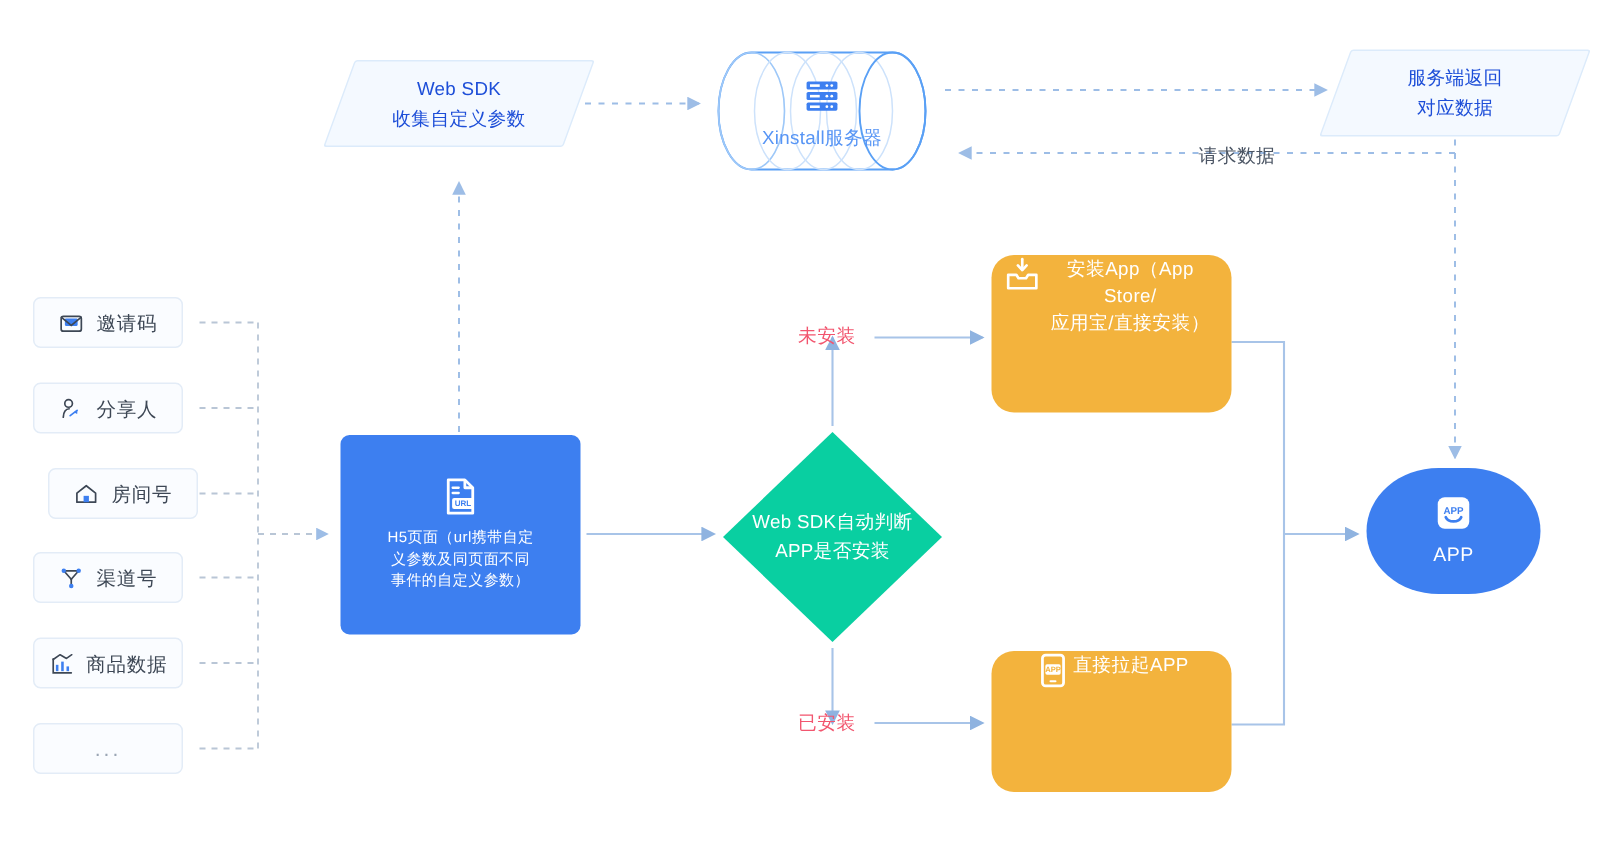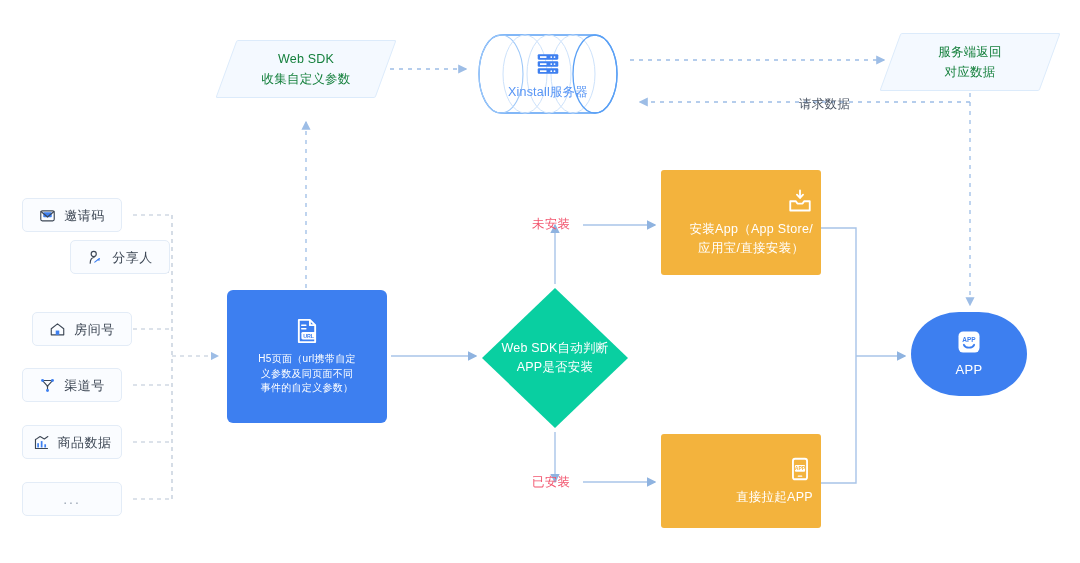--- a/index.html
+++ b/index.html
@@ -102,24 +102,24 @@
     transform: translateY(-50%);
     text-align: center;
     font-size: 12.5px;
     color: #ffffff;
     line-height: 1.5;
     letter-spacing: .2px;
   }
 
   .orange-box {
     background: #f3b33d;
-    border-radius: 3px;
+    border-radius: 15px;
     display: flex;
-    flex-direction: column;
-    align-items: flex-end;
+    flex-direction: row;
+    align-items: flex-start;
     justify-content: center;
     padding: 0 8px;
   }
   .orange-box .node-text { font-size: 12.5px; }
   .orange-box .oicon { margin-bottom: 6px; }
   #install-app-box { left: 661px; top: 170px; width: 160px; height: 105px; }
   #launch-app-box  { left: 661px; top: 434px; width: 160px; height: 94px; }
 
   .app-circle {
     left: 911px; top: 312px;
@@ -146,21 +146,21 @@
     width: 100%; height: 100%;
     background: #f4f9ff;
     border: 1px solid #dcebfb;
     box-sizing: border-box;
     transform: skewX(-20deg);
     border-radius: 2px;
   }
   .para-label {
     position: relative;
     font-size: 12.5px;
-    color: #15803d;
+    color: #1d4ed8;
     text-align: center;
     line-height: 1.6;
     letter-spacing: .2px;
   }
   #websdk-para { left: 226px; top: 40px; width: 160px; height: 58px; }
   #server-return-para { left: 890px; top: 33px; width: 160px; height: 58px; }
 
   
   .cylinder {
     position: absolute;
@@ -248,21 +248,21 @@
 
   <div class="chip" style="left:22px; top:198px;">
     <svg class="chip-icon" viewBox="0 0 24 24">
       <rect x="2.5" y="5.5" width="19" height="14" rx="2.2" fill="none" stroke="#3d4755" stroke-width="1.6"></rect>
       <rect x="6" y="7.5" width="12" height="7" rx="1" fill="#3d7ff0"></rect>
       <path d="M2.8,6.4 L12,14 L21.2,6.4" fill="none" stroke="#3d4755" stroke-width="1.6" stroke-linecap="round"></path>
     </svg>
     <span class="chip-label">邀请码</span>
   </div>
 
-  <div class="chip" style="left:22px; top:240px;margin-left:48px;">
+  <div class="chip" style="left:22px; top:255px;">
     <svg class="chip-icon" viewBox="0 0 24 24">
       <circle cx="9.5" cy="7" r="3.6" fill="none" stroke="#3d4755" stroke-width="1.6"></circle>
       <path d="M4.5,20 C4.5,14.8 7,12 10,12" fill="none" stroke="#3d4755" stroke-width="1.6" stroke-linecap="round"></path>
       <path d="M11,18.5 L17.5,13.5" fill="none" stroke="#3d7ff0" stroke-width="1.6" stroke-linecap="round"></path>
       <path d="M17.8,13.3 L17.6,17 L14.3,15.2 z" fill="#3d7ff0"></path>
     </svg>
     <span class="chip-label">分享人</span>
   </div>
 
   <div class="chip" style="left:32px; top:312px;">

